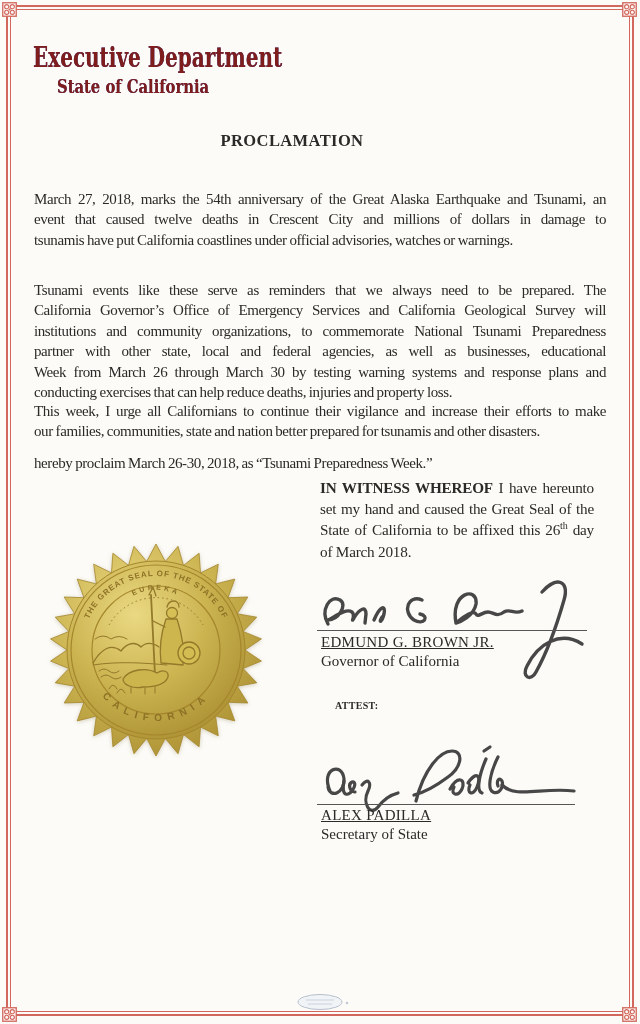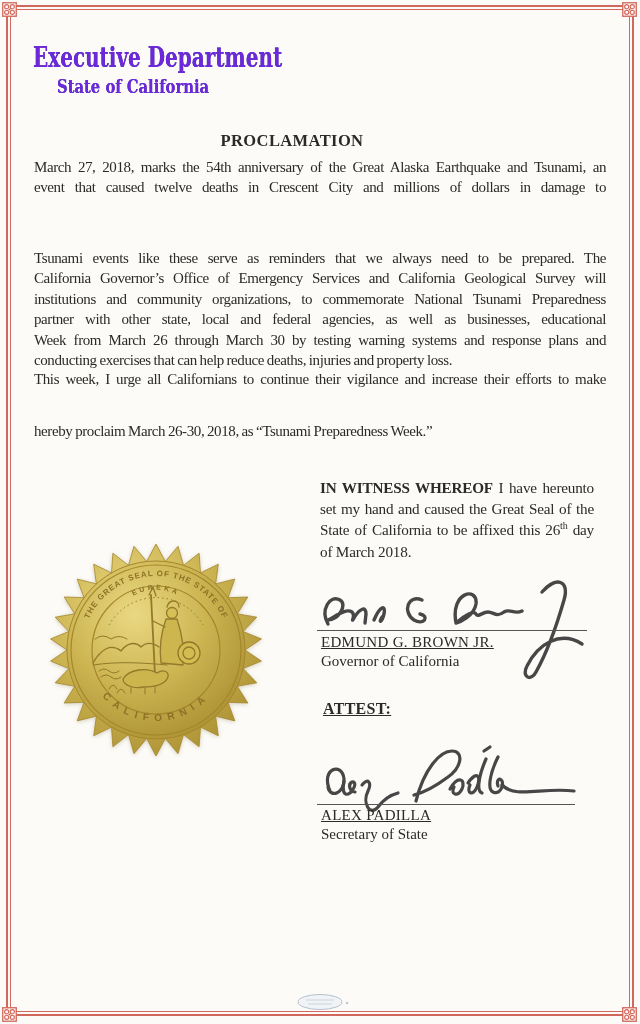--- a/index.html
+++ b/index.html
@@ -11,35 +11,35 @@
   .frame{position:absolute;box-sizing:border-box;border:0 solid #d2685d;}
   .f-top{top:5px;left:15px;right:15px;height:5px;border-top-width:2px;border-bottom-width:1px;}
   .f-bottom{bottom:8px;left:15px;right:15px;height:5px;border-bottom-width:2px;border-top-width:1px;}
   .f-left{left:6px;top:15px;bottom:15px;width:5px;border-left-width:2px;border-right-width:1px;}
   .f-right{right:6px;top:15px;bottom:15px;width:5px;border-right-width:2px;border-left-width:1px;}
   .rosette{position:absolute;width:15px;height:15px;}
   .r-tl{top:2px;left:2px;} .r-tr{top:2px;right:3px;}
   .r-bl{bottom:2px;left:2px;} .r-br{bottom:2px;right:3px;}
 
   
-  .letterhead{position:absolute;left:33px;top:42px;color:#6d28d9;}
+  .letterhead{position:absolute;left:33px;top:42px;color:#7f1d1d;}
   .lh1{font-family:"DejaVu Serif",serif;font-weight:bold;font-size:25px;
        transform:scale(.8,1.08);transform-origin:top left;letter-spacing:0px;
        text-shadow:0 0 .5px #3c3e9d;}
   .lh2{font-family:"DejaVu Serif",serif;font-weight:bold;font-size:18px;
        transform:scale(.82,1.05);transform-origin:top left;margin:4px 0 0 24px;
        text-shadow:0 0 .4px #3c3e9d;}
 
   
   .title{position:absolute;left:34px;top:131px;width:516px;text-align:center;
          font-weight:bold;font-size:16.5px;letter-spacing:.4px;}
 
   
   .para{position:absolute;left:34px;width:572px;font-size:15px;line-height:20.4px;
-        letter-spacing:-0.4px;word-spacing:-0.6px;}
+        letter-spacing:-0.4px;word-spacing:-0.6px;margin-top:32px;}
   .p1{top:157px;} .p2{top:248px;} .p3{top:369px;} .p4{top:421px;}
   .jl{white-space:nowrap;text-align:justify;text-align-last:justify;}
   .ll{white-space:nowrap;text-align:left;text-align-last:left;}
   .b{font-weight:bold;}
 
   
   .witness{position:absolute;left:320px;top:477px;width:274px;font-size:15.2px;
            line-height:21.2px;letter-spacing:-0.2px;}
   sup{font-size:10px;line-height:0;vertical-align:super;}
 
@@ -47,21 +47,21 @@
   .sig-svg{position:absolute;}
   .gov-sig{left:316px;top:576px;}
   .sec-sig{left:316px;top:735px;}
   .sig-line{position:absolute;border-top:1.5px solid #555;}
   .gov-line{left:317px;top:630px;width:270px;}
   .sec-line{left:317px;top:804px;width:258px;}
   .sig-name{position:absolute;font-size:15px;letter-spacing:.3px;text-decoration:underline;}
   .sig-title{position:absolute;font-size:15px;}
   .gov-name{left:321px;top:634px;} .gov-title{left:321px;top:653px;}
   .sec-name{left:321px;top:807px;text-align:center;} .sec-title{left:321px;top:826px;}
-  .attest{position:absolute;left:323px;top:700px;font-weight:bold;font-size:16px;letter-spacing:.3px;text-decoration:underline;}
+  .attest{position:absolute;left:335px;top:700px;font-weight:bold;font-size:10px;letter-spacing:.3px;}
 
   
   .seal{position:absolute;left:49px;top:543px;width:214px;height:214px;
         filter:drop-shadow(0 1px 2px rgba(90,70,10,.25));}
   .seal text{font-family:"Liberation Sans",sans-serif;font-weight:bold;fill:#8c7126;}
 
   
   .watermark{position:absolute;left:296px;top:992px;opacity:.85;}
 </style>
 </head>
@@ -118,33 +118,35 @@
   <div class="letterhead">
     <div class="lh1">Executive Department</div>
     <div class="lh2">State of California</div>
   </div>
 
   <div class="title">PROCLAMATION</div>
 
   <div class="para p1">
     <div class="jl">March 27, 2018, marks the 54th anniversary of the Great Alaska Earthquake and Tsunami, an</div>
     <div class="jl">event that caused twelve deaths in Crescent City and millions of dollars in damage to</div>
+    <div class="ll">tsunamis have put California coastlines under official advisories, watches or warnings.</div>
   </div>
 
   <div class="para p2">
     <div class="jl">Tsunami events like these serve as reminders that we always need to be prepared. The</div>
     <div class="jl">California Governor’s Office of Emergency Services and California Geological Survey will</div>
     <div class="jl">institutions and community organizations, to commemorate National Tsunami Preparedness</div>
     <div class="jl">partner with other state, local and federal agencies, as well as businesses, educational</div>
     <div class="jl">Week from March 26 through March 30 by testing warning systems and response plans and</div>
     <div class="ll">conducting exercises that can help reduce deaths, injuries and property loss.</div>
   </div>
 
   <div class="para p3">
     <div class="jl">This week, I urge all Californians to continue their vigilance and increase their efforts to make</div>
+    <div class="ll">our families, communities, state and nation better prepared for tsunamis and other disasters.</div>
   </div>
 
   <div class="para p4">
     <div class="ll">hereby proclaim March 26-30, 2018, as “Tsunami Preparedness Week.”</div>
   </div>
 
   <div class="witness">
     <div class="jl"><span class="b">IN WITNESS WHEREOF</span><span> I have hereunto</span></div>
     <div class="jl">set my hand and caused the Great Seal of the</div>
     <div class="jl"><span>State of California to be affixed this 26</span><sup>th</sup><span> day</span></div>

